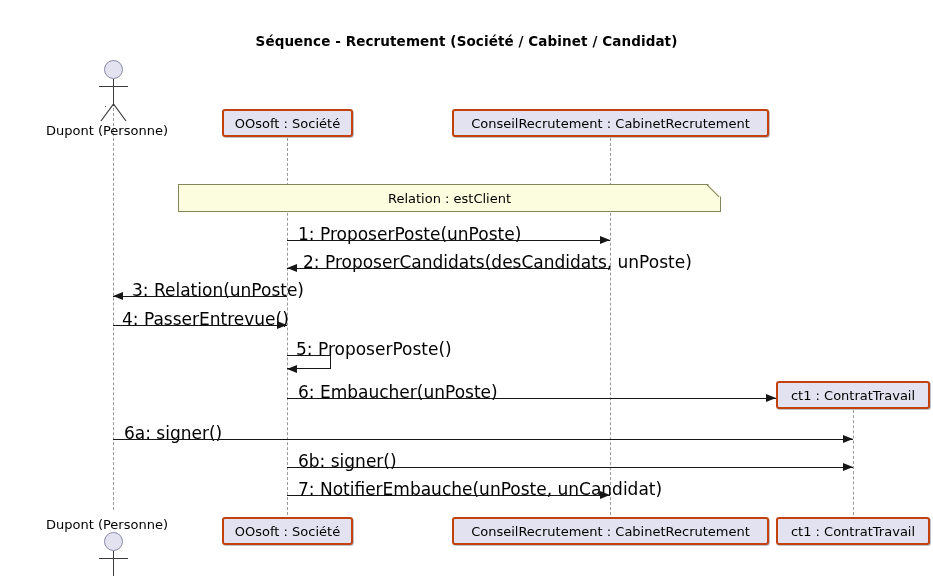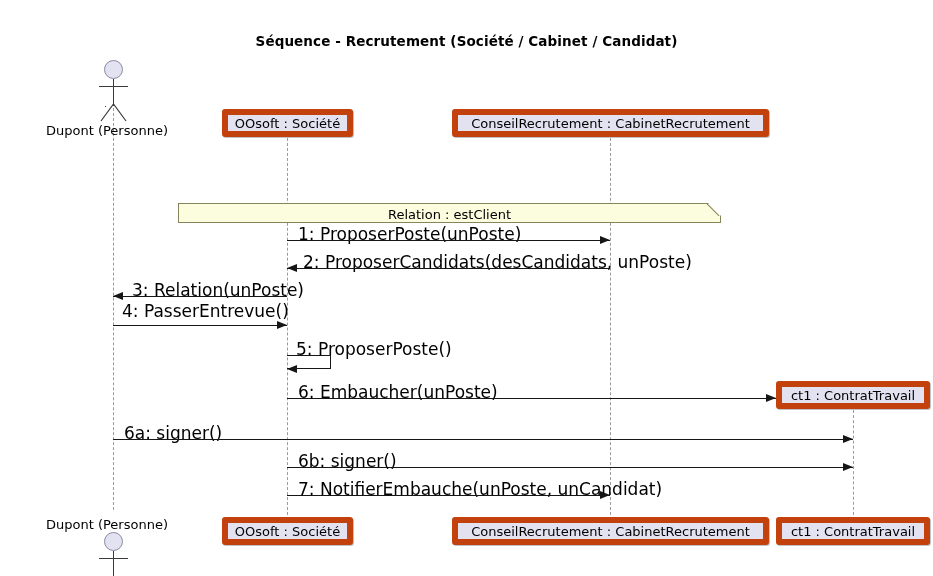--- a/index.html
+++ b/index.html
@@ -33,21 +33,21 @@
   .lifeline {
     position: absolute;
     width: 0;
     border-left: 1px dashed #9a9a9a;
   }
   
   .pbox {
     position: absolute;
     box-sizing: border-box;
     background: #e2e2f0;
-    border: 6px solid #c2410c;
+    border: 2px solid #c2410c;
     border-radius: 3px;
     font-size: 13px;
     line-height: 1;
     display: flex;
     align-items: center;
     justify-content: center;
     white-space: nowrap;
     box-shadow: 1px 1px 0 rgba(120,120,140,0.45);
   }
   
@@ -169,39 +169,39 @@
 
   <div class="pbox" style="left:222px; top:88px; width:131px; height:28px;">
     <span>OOsoft : Société</span>
   </div>
 
   <div class="pbox" style="left:452px; top:88px; width:317px; height:28px;">
     <span>ConseilRecrutement : CabinetRecrutement</span>
   </div>
 
 
-  <div class="note" style="left:178px; top:182px; width:543px; height:20px;align-items:flex-end;">
+  <div class="note" style="left:178px; top:163px; width:543px; height:28px;">
     <span>Relation : estClient</span>
     <span class="note-fold-tri"></span>
     <span class="note-fold-diag"></span>
   </div>
 
   <div class="msg-label" style="left:298px; top:205px;">1: ProposerPoste(unPoste)</div>
   <div class="msg-line" style="left:287px; top:219px; width:323px;"></div>
   <div class="arrow-head arrow-right" style="left:600px; top:214.5px;"></div>
 
   <div class="msg-label" style="left:303px; top:233px;">2: ProposerCandidats(desCandidats, unPoste)</div>
   <div class="msg-line" style="left:287px; top:247px; width:323px;"></div>
   <div class="arrow-head arrow-left" style="left:287px; top:242.5px;"></div>
 
   <div class="msg-label" style="left:132px; top:261px;">3: Relation(unPoste)</div>
   <div class="msg-line" style="left:113px; top:275px; width:174px;"></div>
   <div class="arrow-head arrow-left" style="left:113px; top:270.5px;"></div>
 
-  <div class="msg-label" style="left:122px; top:282px;">4: PasserEntrevue()</div>
+  <div class="msg-label" style="left:122px; top:290px;">4: PasserEntrevue()</div>
   <div class="msg-line" style="left:113px; top:304px; width:174px;"></div>
   <div class="arrow-head arrow-right" style="left:277px; top:299.5px;"></div>
 
   <div class="msg-label" style="left:296px; top:320px;">5: ProposerPoste()</div>
   <div class="self-box" style="left:287px; top:334px; width:44px; height:14px;"></div>
   <div class="arrow-head arrow-left" style="left:287px; top:343.5px;"></div>
 
   <div class="msg-label" style="left:298px; top:363px;">6: Embaucher(unPoste)</div>
   <div class="msg-line" style="left:287px; top:377px; width:489px;"></div>
   <div class="arrow-head arrow-right" style="left:766px; top:372.5px;"></div>

